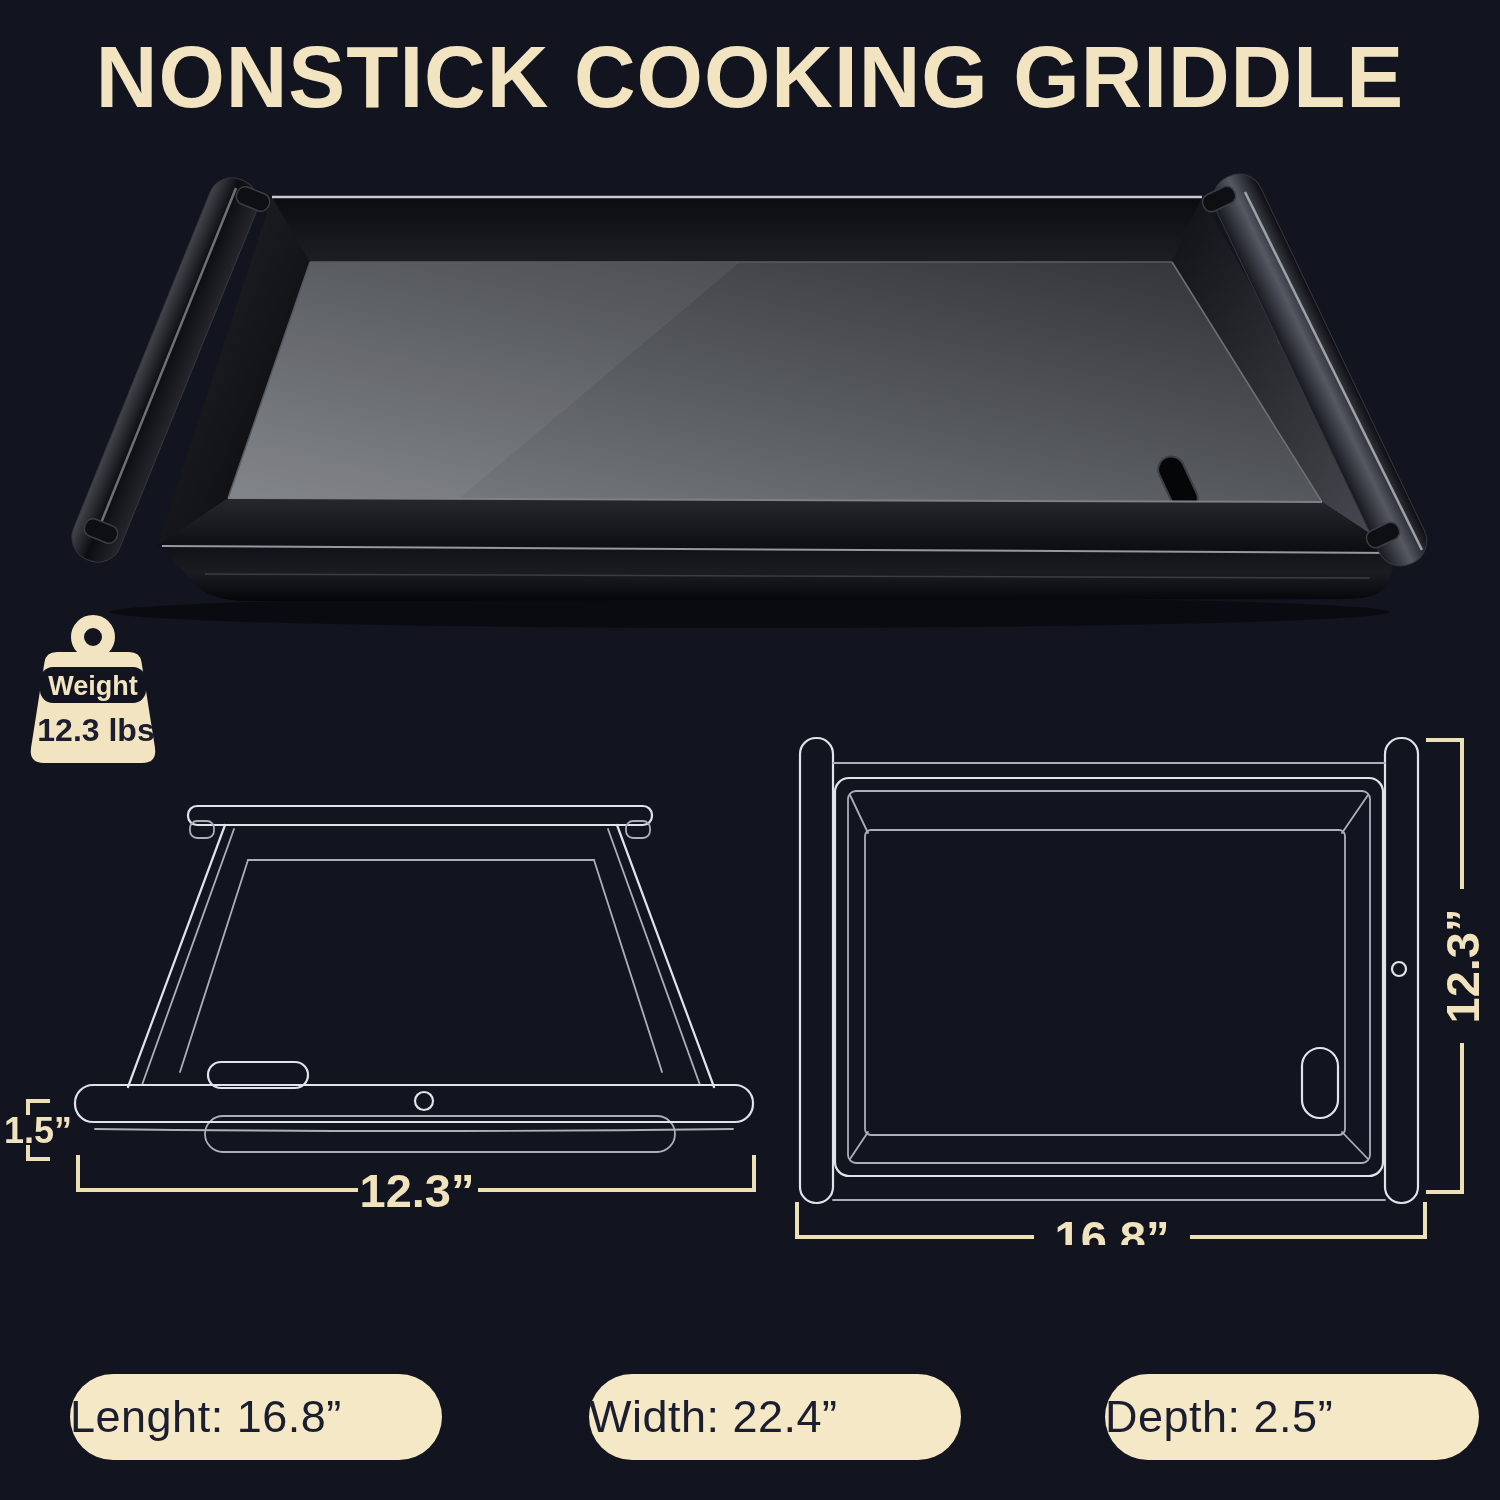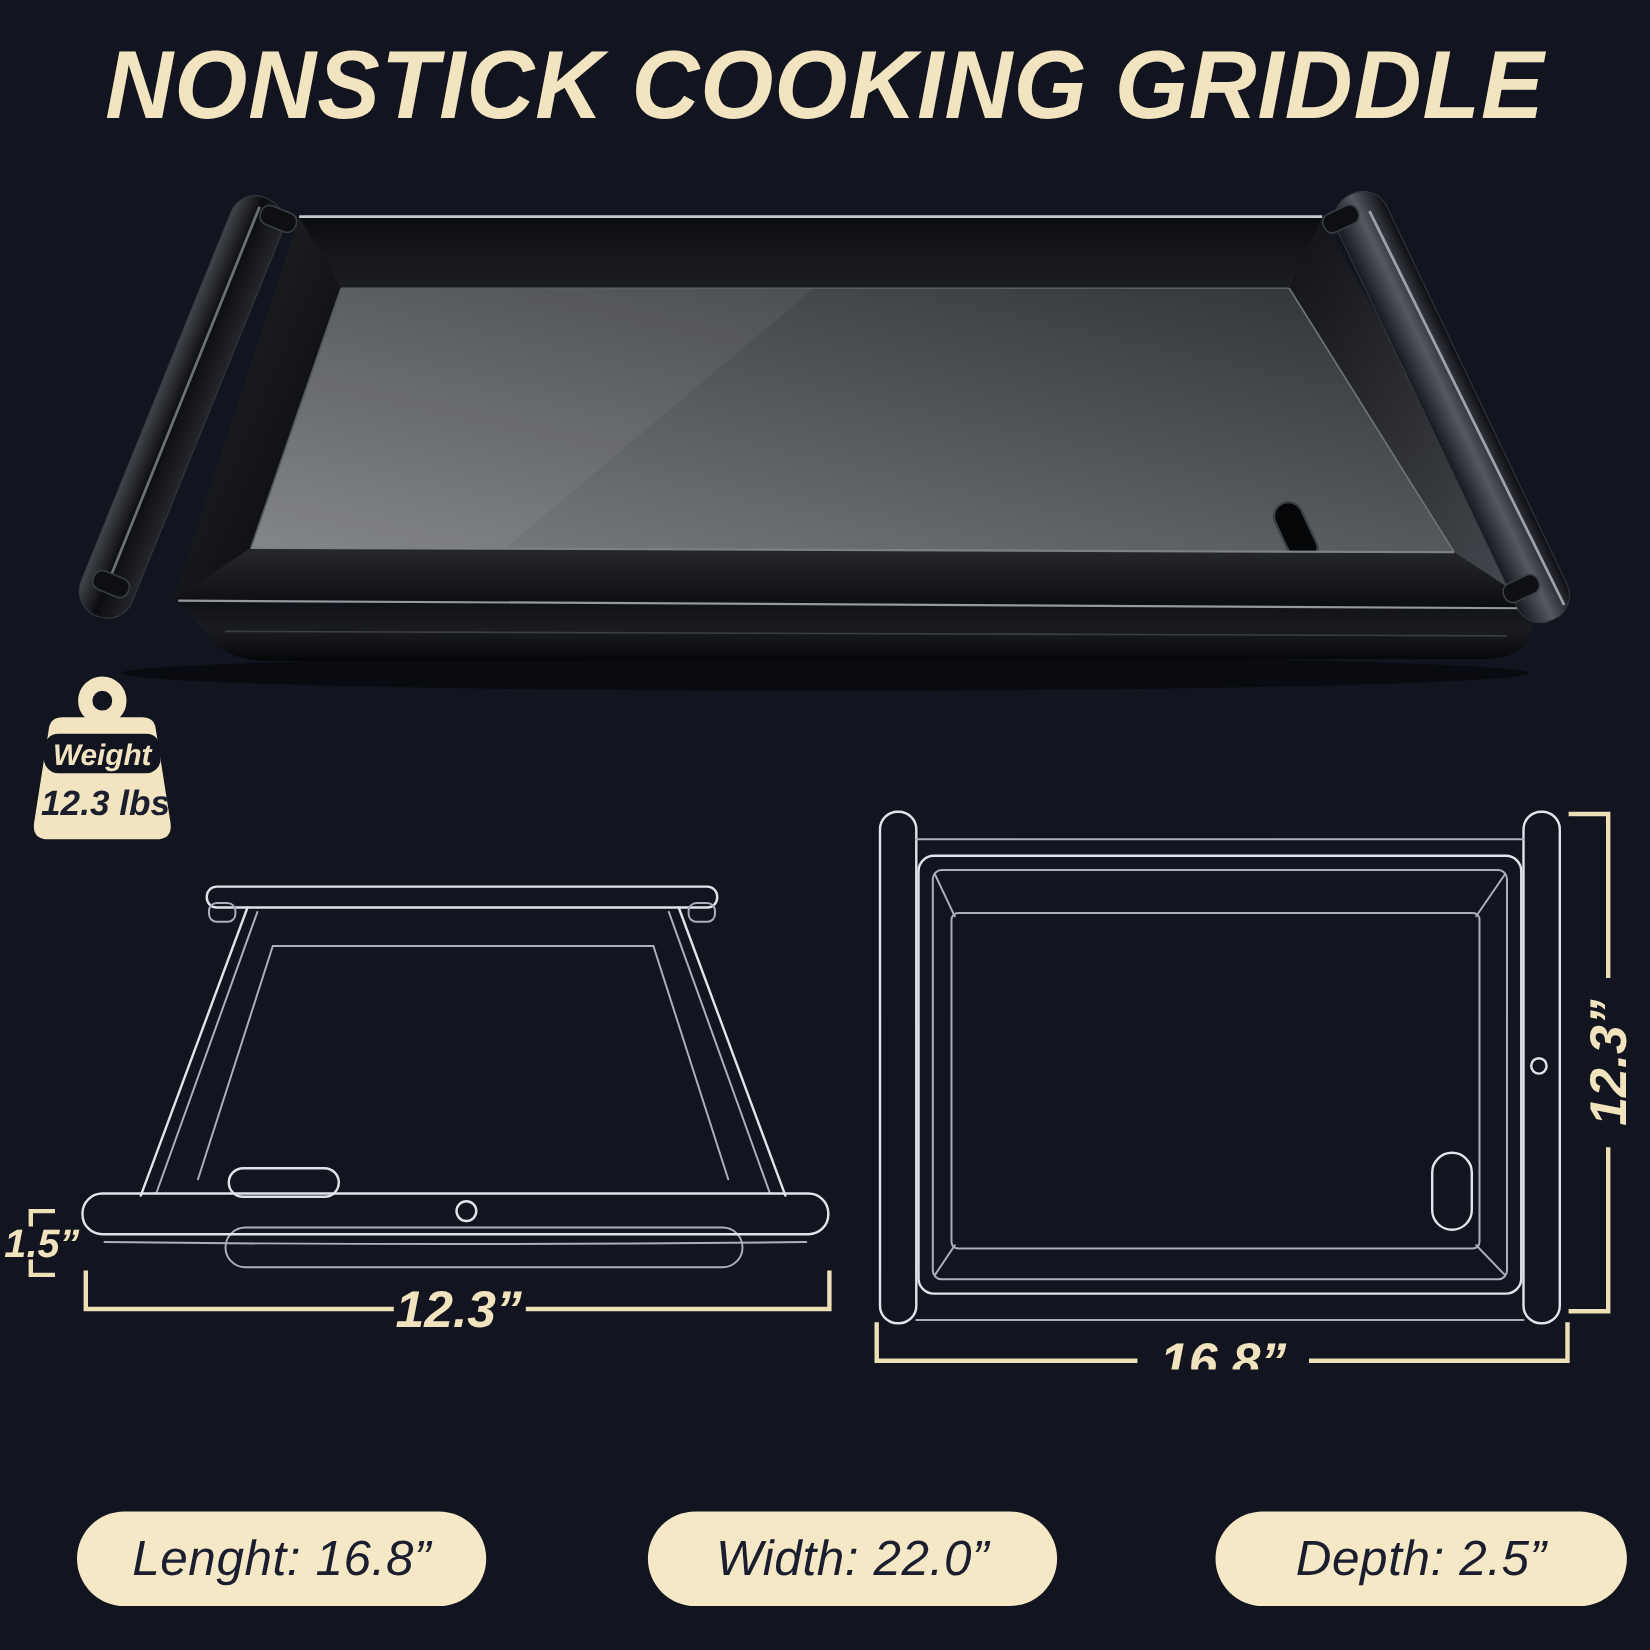--- a/index.html
+++ b/index.html
@@ -1,23 +1,23 @@
 <!DOCTYPE html>
 <html><head>
 <meta charset="utf-8">
 <style>
   html,body{margin:0;padding:0;background:#12151f;}
   .stage{position:relative;width:1500px;height:1500px;background:#12151f;overflow:hidden;
-         font-family:"Liberation Sans", sans-serif;font-style:italic;}
+         font-family:"Liberation Sans", sans-serif;}
   .title{position:absolute;top:26px;left:0;width:1500px;text-align:center;
          font-size:88px;font-weight:700;letter-spacing:1px;color:#f2e4c1;
          white-space:nowrap;transform:scaleX(.97);transform-origin:center;}
   .abs{position:absolute;}
   .badge{position:absolute;top:1374px;height:86px;background:#f5e8c6;border-radius:43px;
-         display:flex;align-items:center;justify-content:center;color:#1b1e2e;
+         display:flex;align-items:center;color:#1b1e2e;
          font-size:45px;font-weight:400;letter-spacing:.5px;}
   .badge1{left:70px;width:372px;}
   .badge2{left:589px;width:372px;}
   .badge3{left:1105px;width:374px;}
   svg text{font-family:"Liberation Sans", sans-serif;}
   .dimtxt{fill:#f1e3bd;font-weight:700;}
   .wire{stroke:#dfe3ea;stroke-width:2.2;fill:none;stroke-linecap:round;}
   .wire2{stroke:#aab0bb;stroke-width:1.8;fill:none;stroke-linecap:round;}
   .dim{stroke:#eddfb6;stroke-width:4;fill:none;stroke-linecap:square;}
 </style>
@@ -165,19 +165,19 @@
     <text x="682" y="251" transform="rotate(-90 682 251)" text-anchor="middle" dominant-baseline="central" font-size="47" class="dimtxt">12.3”</text>
 
     <path d="M17,489 L17,522 L252,522 M412,522 L645,522 L645,489" class="dim"></path>
     <text x="332" y="522" text-anchor="middle" dominant-baseline="central" font-size="47" class="dimtxt">16.8”</text>
   </svg>
 
   <div class="badge badge1">
     <span>Lenght: 16.8”</span>
   </div>
   <div class="badge badge2">
-    <span>Width: 22.0”</span>
+    <span>Width: 22.4”</span>
   </div>
   <div class="badge badge3">
     <span>Depth: 2.5”</span>
   </div>
 
 </div>
 
 </body></html>

